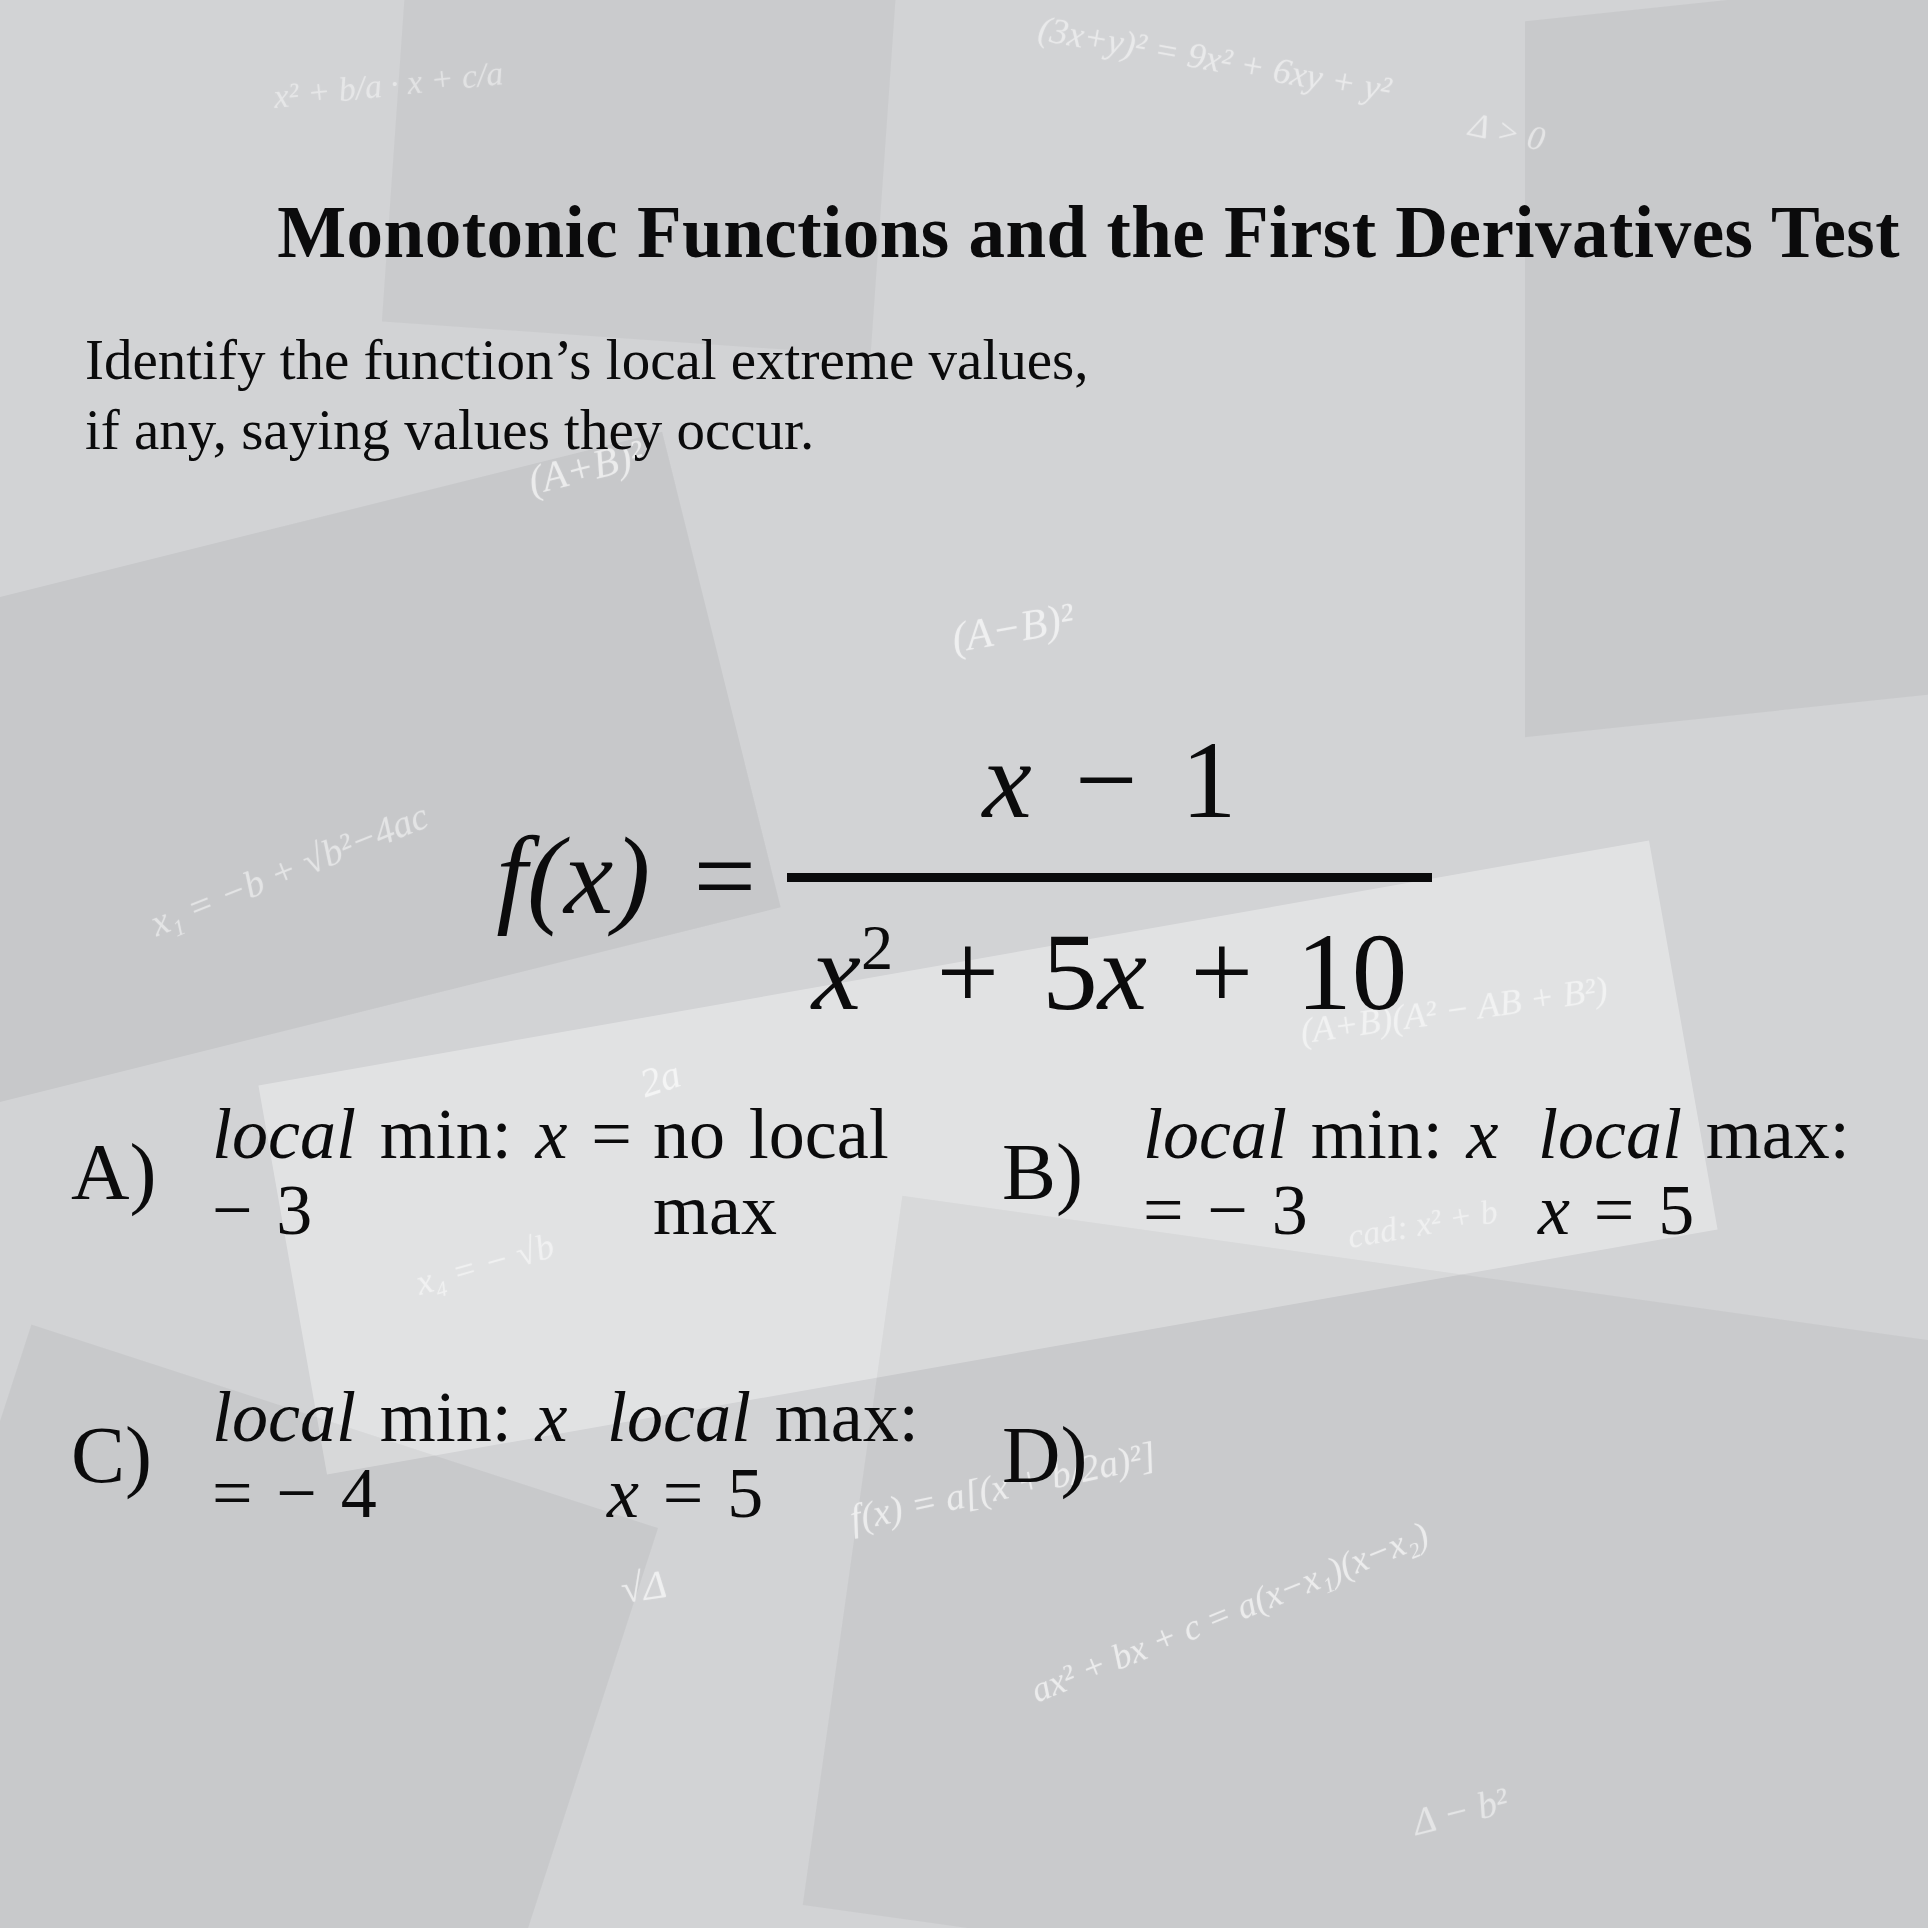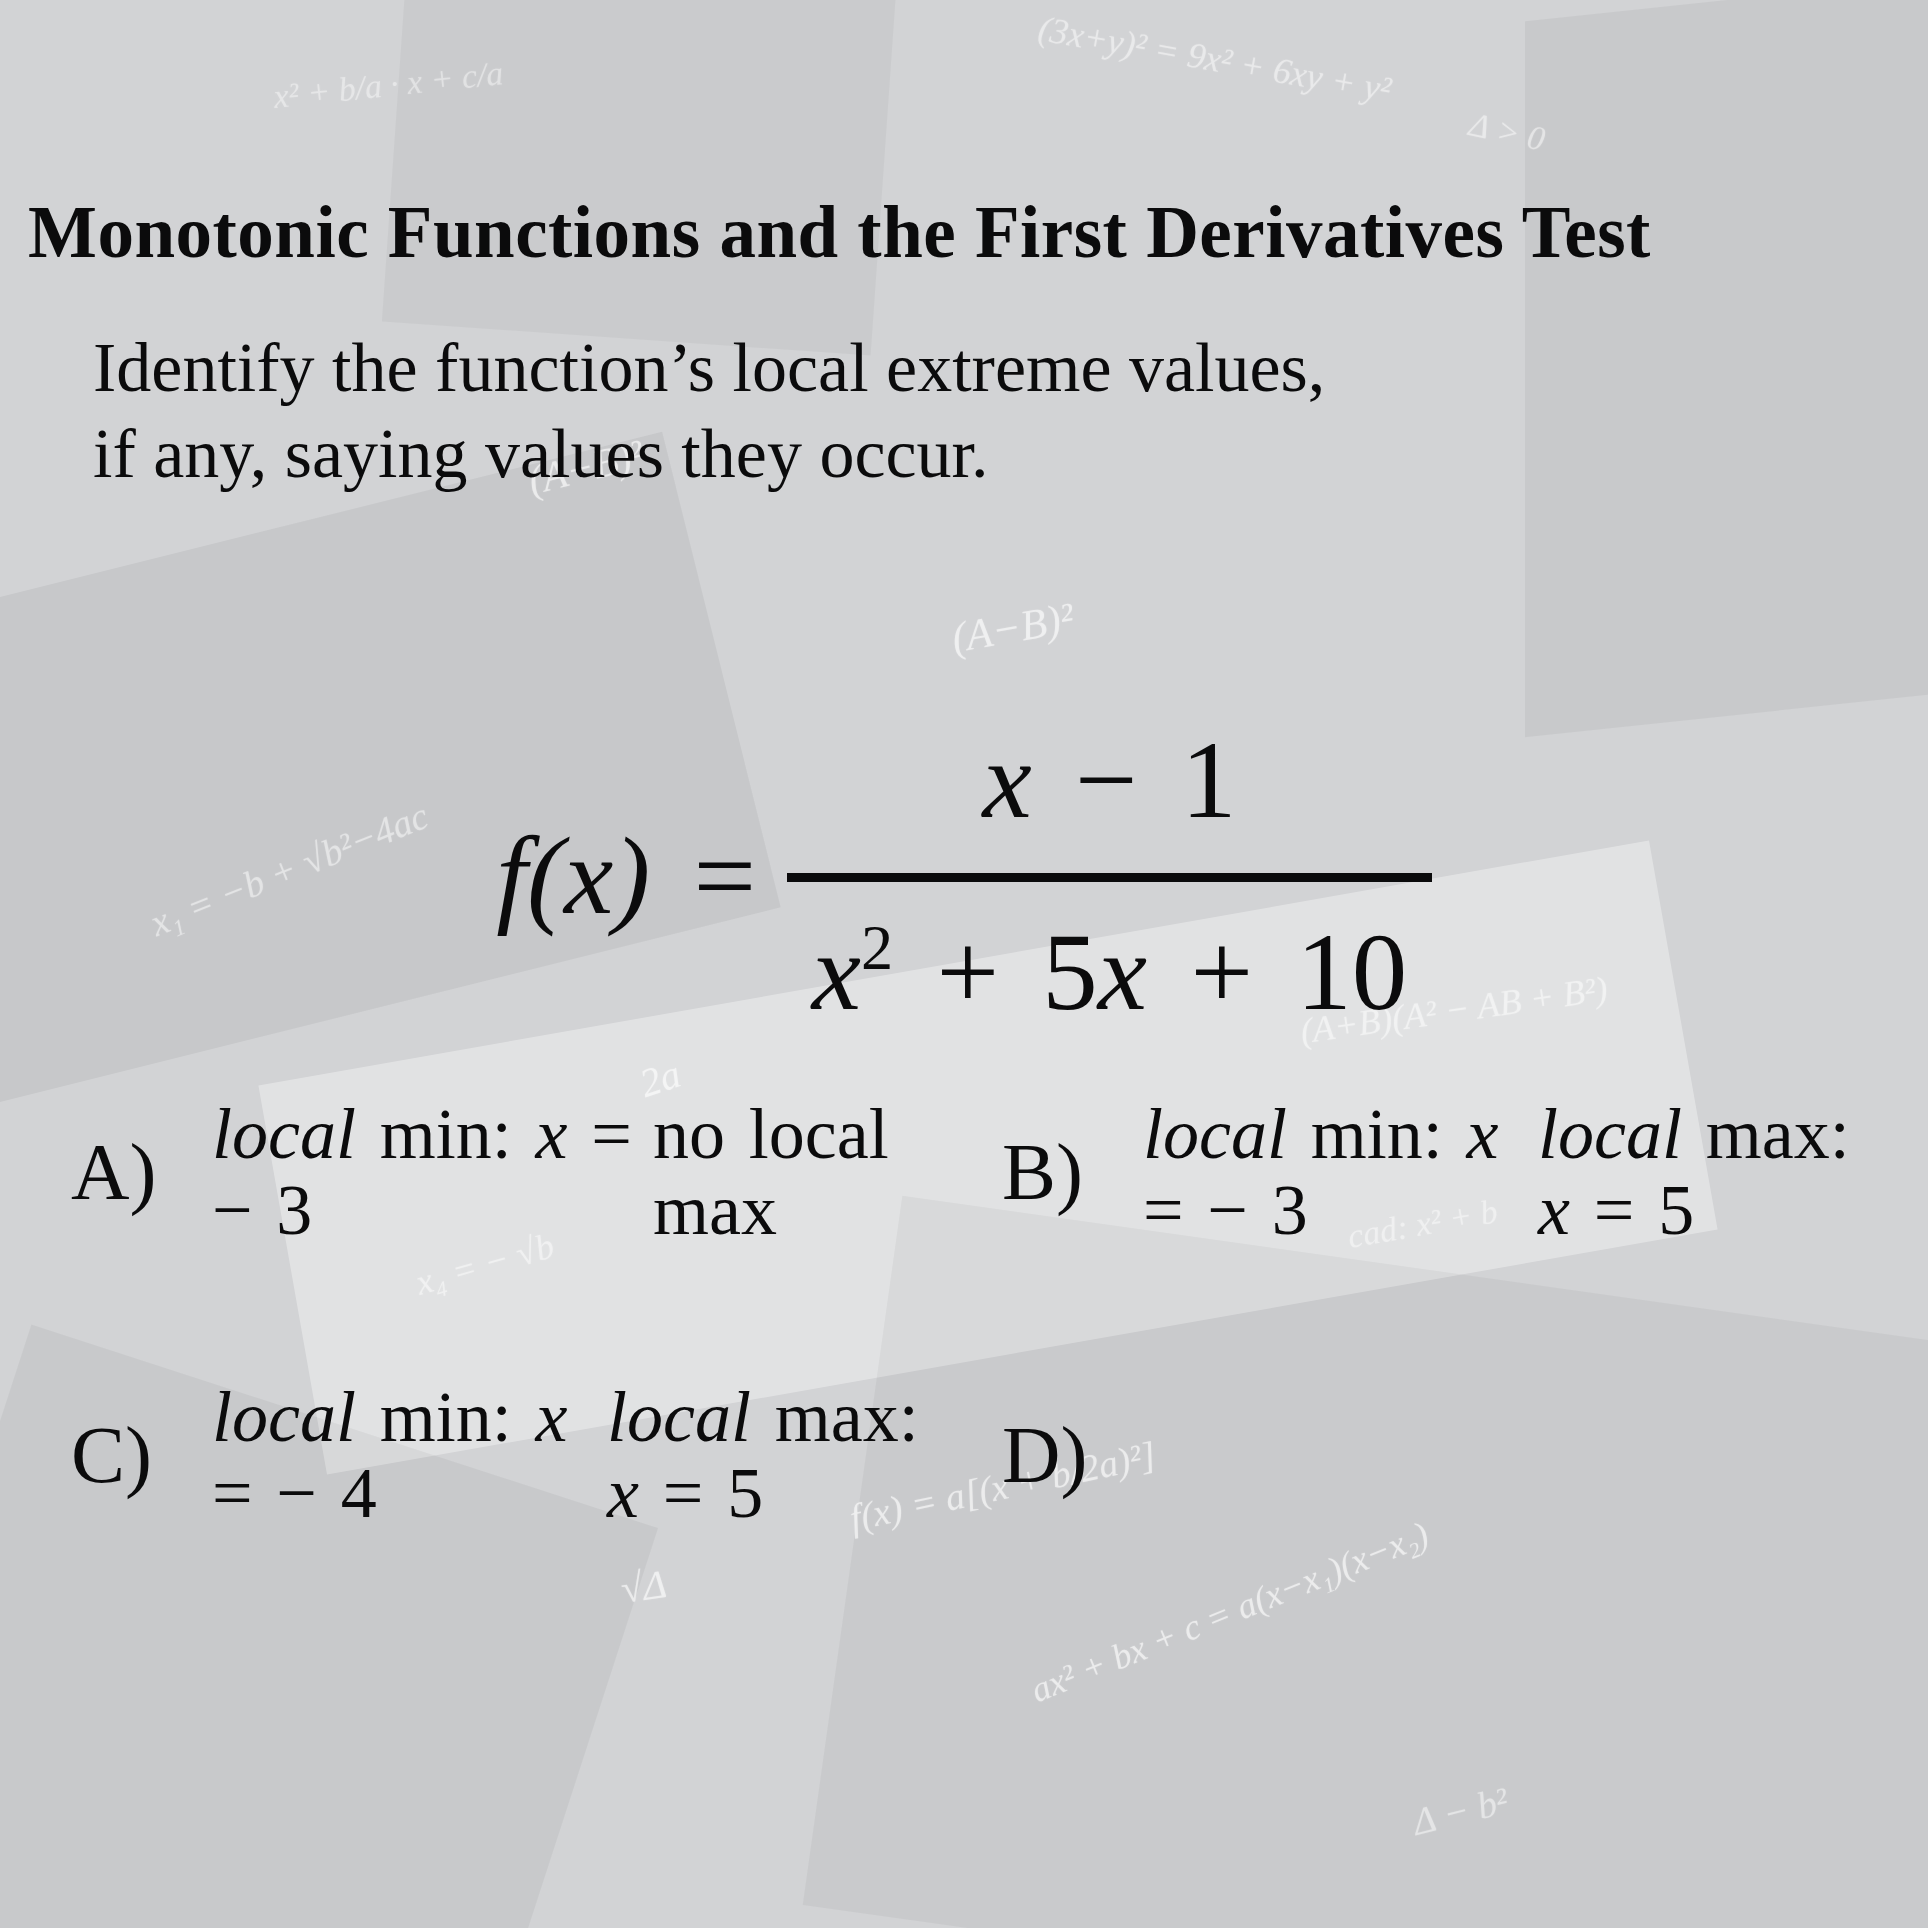--- a/index.html
+++ b/index.html
@@ -34,26 +34,26 @@
   .c8{left:621px;top:1563px;font-size:40px;transform:rotate(-8deg);}
   .c9{left:1036px;top:38px;font-size:36px;transform:rotate(10deg);opacity:.8;}
   .c10{left:1469px;top:113px;font-size:34px;transform:rotate(12deg);opacity:.8;}
   .c11{left:273px;top:66px;font-size:34px;transform:rotate(-6deg);opacity:.7;}
   .c12{left:414px;top:1243px;font-size:36px;transform:rotate(-16deg);opacity:.8;}
   .c13{left:1347px;top:1205px;font-size:34px;transform:rotate(-10deg);opacity:.75;}
   .c14{left:1412px;top:1789px;font-size:38px;transform:rotate(-14deg);opacity:.8;}
   
   .title{
     position:absolute;top:193px;left:28px;right:28px;
-    text-align:left;font-weight:bold;font-size:73px;line-height:1.1;
+    text-align:right;font-weight:bold;font-size:73px;line-height:1.1;
     letter-spacing:0.5px;
   }
   .question{
     position:absolute;top:325px;left:85px;right:56px;
-    font-size:70px;line-height:1.23;margin-left:8px;
+    font-size:57px;line-height:1.23;
   }
   .formula{
     position:absolute;top:716px;left:0;right:0;
     display:flex;justify-content:center;align-items:center;
     font-size:111px;word-spacing:0.14em;
   }
   .lhs{font-style:normal;margin-right:31px;}
   .frac{display:inline-flex;flex-direction:column;align-items:center;gap:24px;}
   .num,.den{padding:0 24.5px;line-height:1.15;}
   .bar{align-self:stretch;height:8.5px;background:#0b0b0c;margin:5.6px 0 1.9px 0;}

